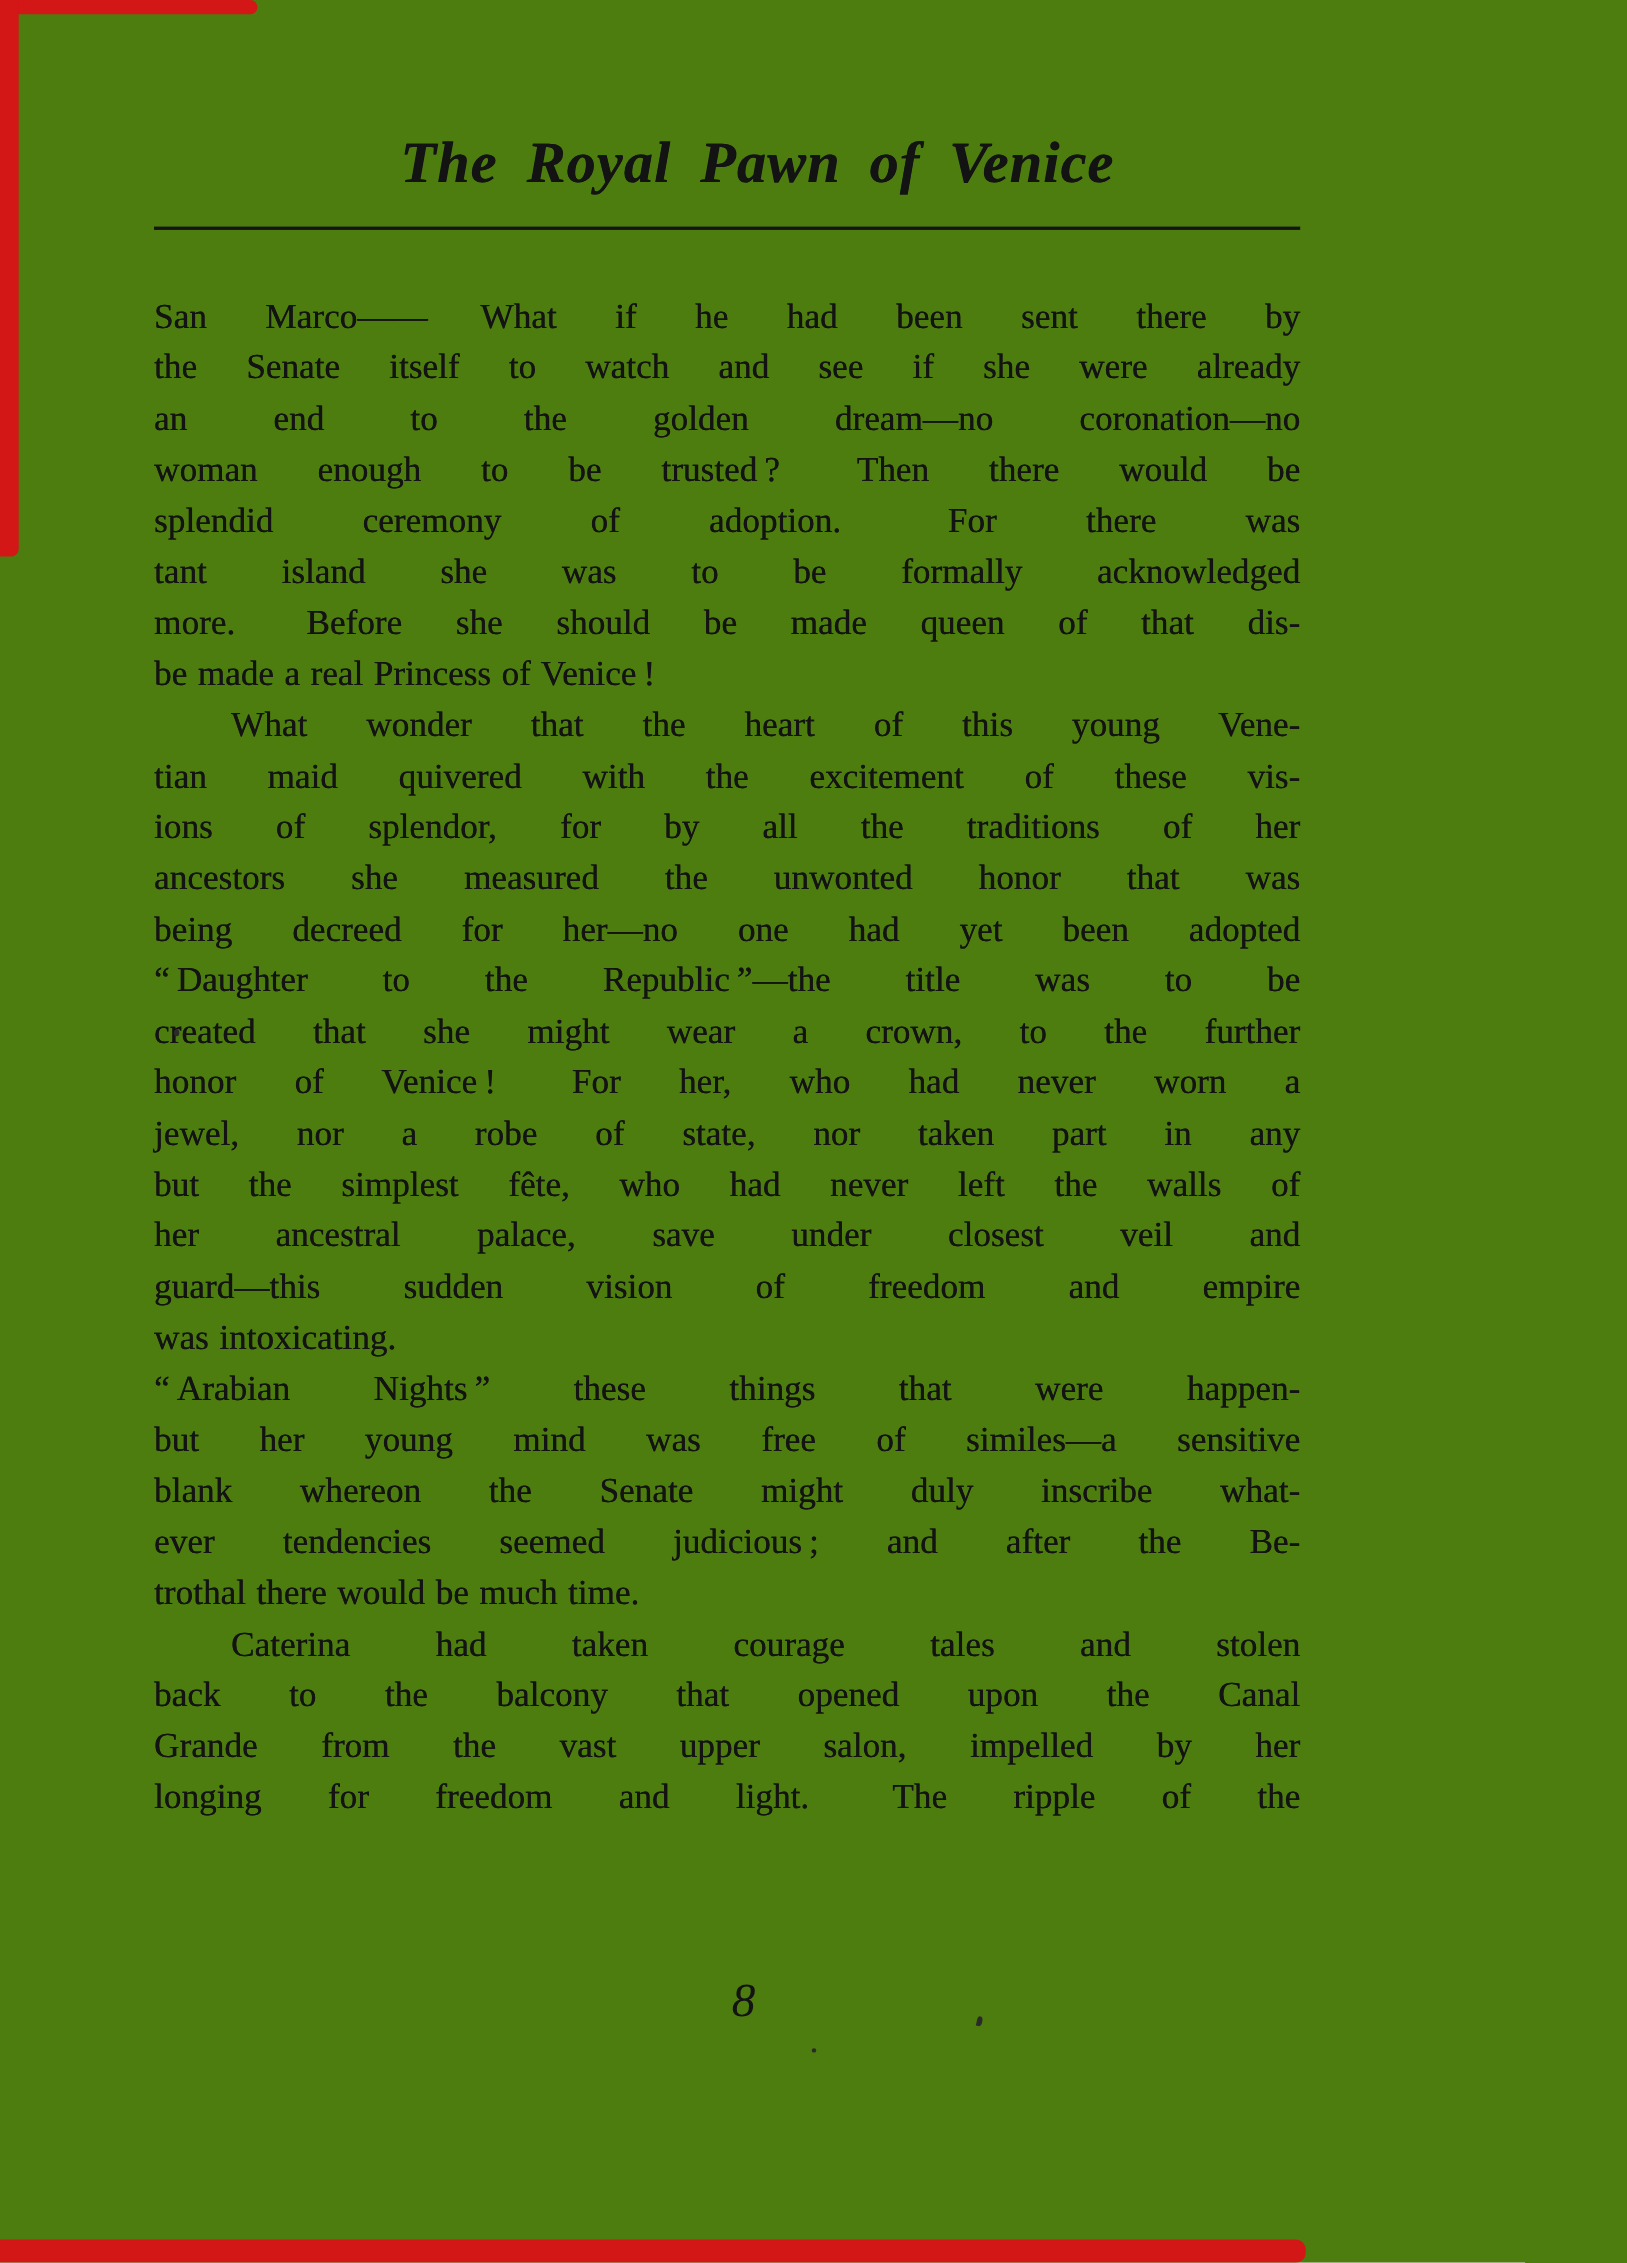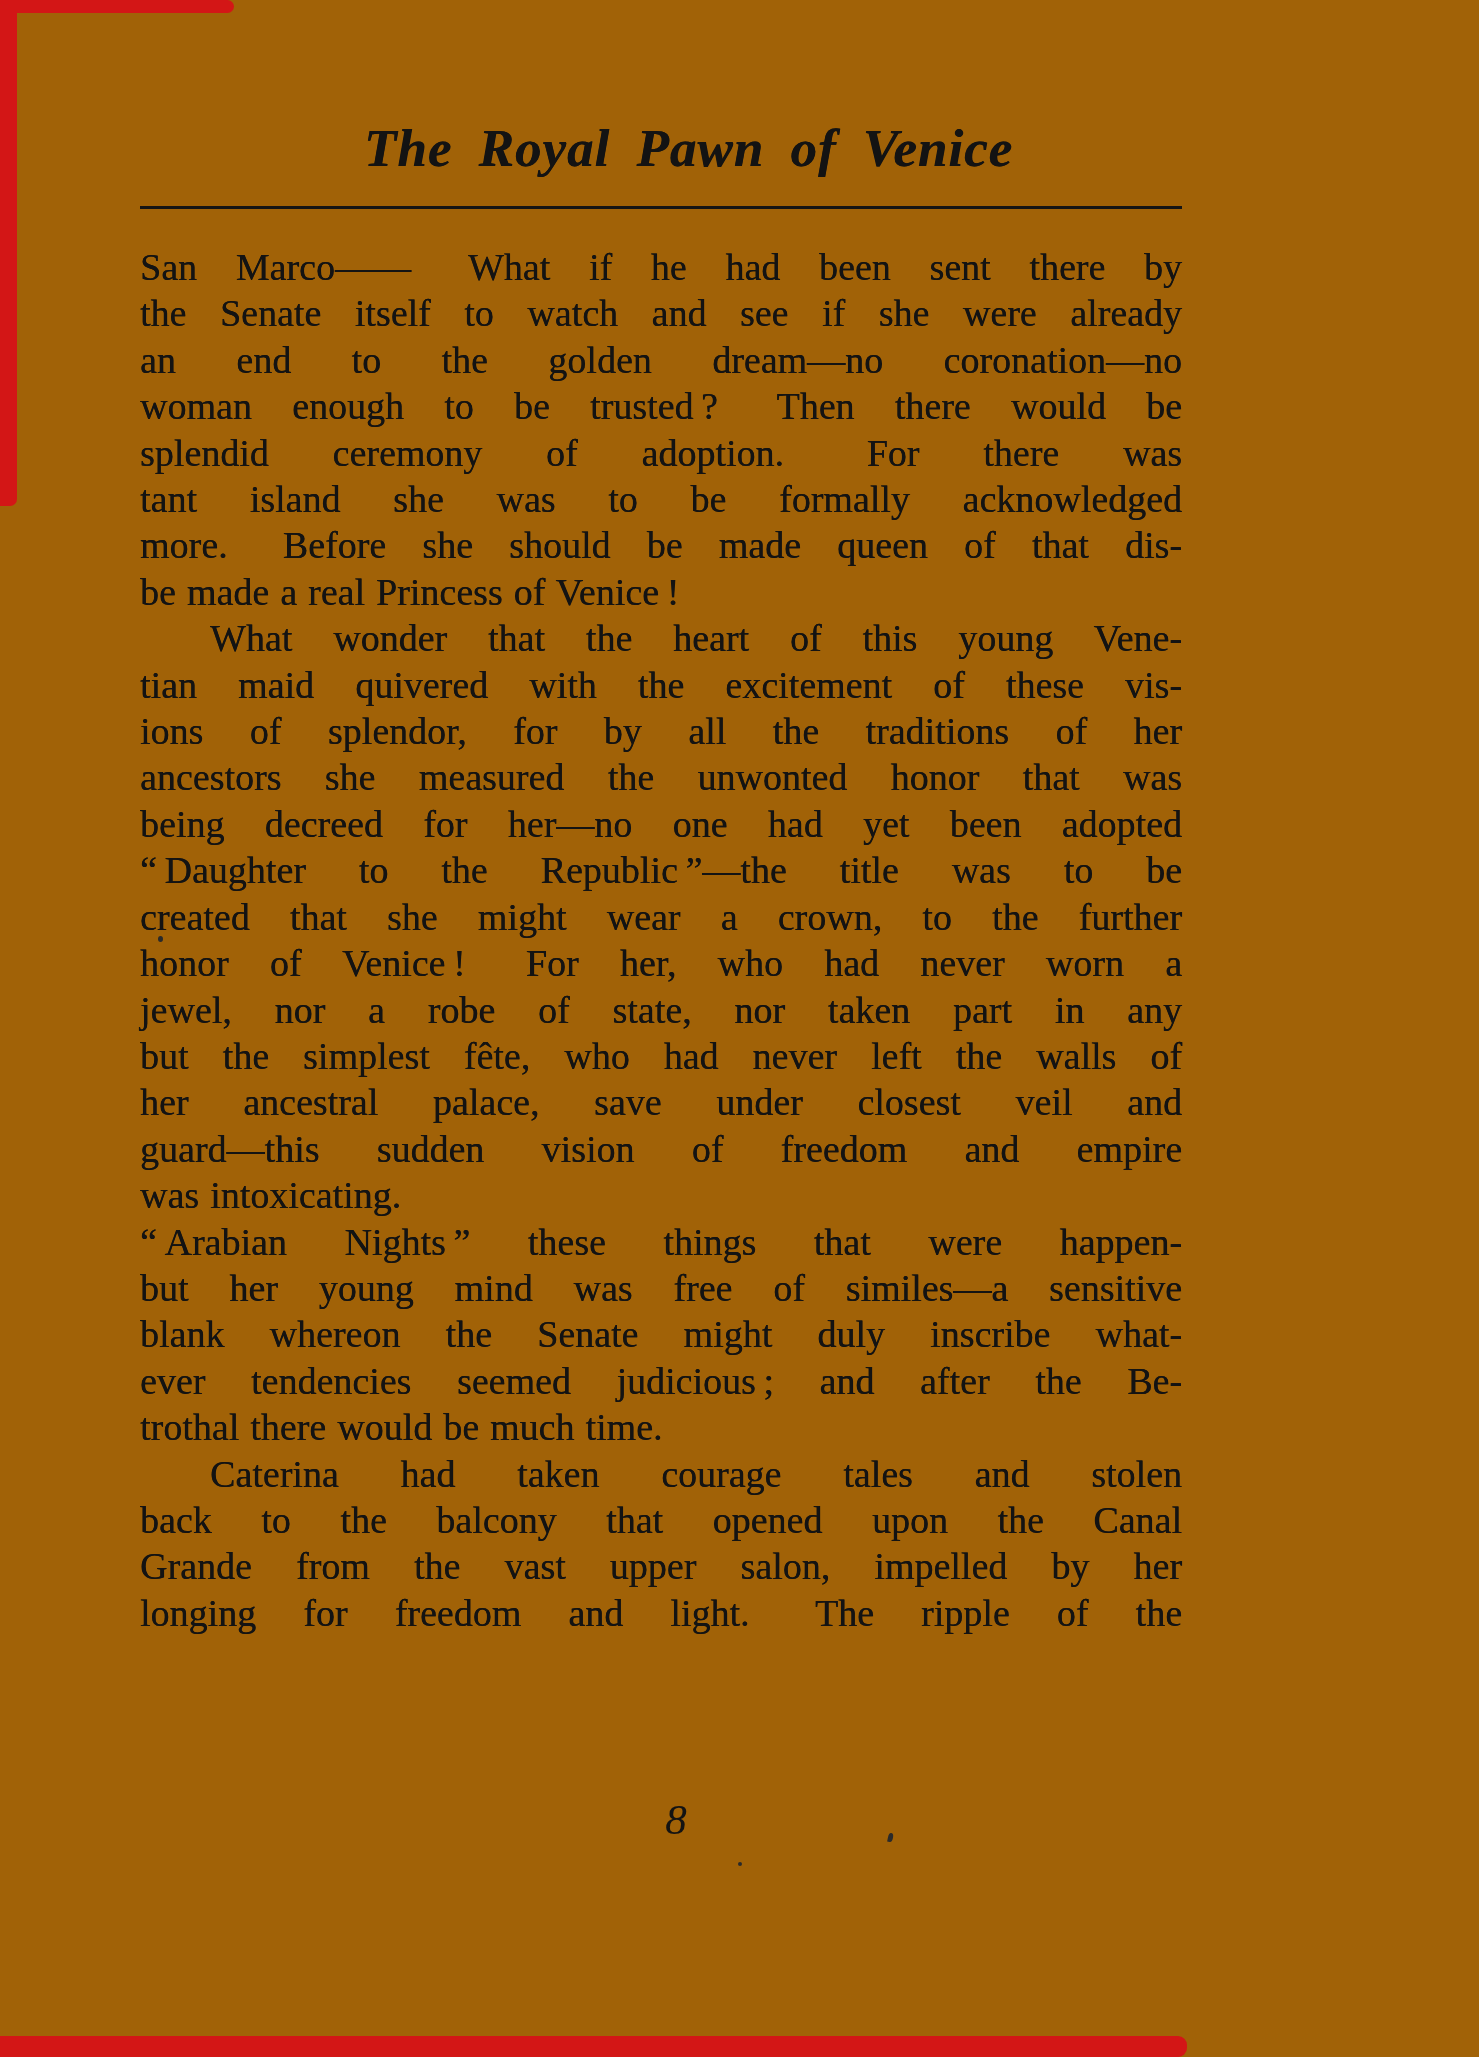--- a/index.html
+++ b/index.html
@@ -1,38 +1,38 @@
 <!DOCTYPE html>
 <html style="--edge-color: #d31616;"><head>
 <meta charset="utf-8">
 <style>
   html,body { margin:0; padding:0; background:#ffffff; }
   .page {
-    position:relative; width:1479px; height:2057px; background:#a16207;
+    position:relative; width:1479px; height:2057px; background:#4d7c0f;
     overflow:hidden; color:#131313;
     font-family:"Liberation Serif","DejaVu Serif",serif;
   }
   
   .edge { position:absolute; background:var(--edge-color,#d31616); }
   .edge-top    { left:0; top:0; width:234px; height:13px; border-radius:0 7px 7px 0; }
   .edge-left   { left:0; top:0; width:17px; height:506px; border-radius:0 0 7px 0; }
   .edge-bottom { left:0; top:2036px; width:1187px; height:21px; border-radius:0 9px 9px 0; }
 
   .title {
     position:absolute; left:140px; top:122px; width:1042px; margin:0;
     padding-left:55px; box-sizing:border-box;
     text-align:center; font-style:italic; font-weight:bold;
     font-size:53px; line-height:1; letter-spacing:1px; word-spacing:12px;
     text-shadow:0.4px 0 0 currentColor;
   }
   .rule { position:absolute; left:140px; top:206px; width:1042px; height:3px; background:#151515; }
 
   .body-text {
-    position:absolute; left:140px; top:244px; width:1042px;
-    font-size:38px; line-height:46.4px;
+    position:absolute; left:140px; top:264px; width:1042px;
+    font-size:32px; line-height:46.4px;
     text-shadow:0.3px 0 0 currentColor;
   }
   .line { text-align:justify; text-align-last:justify; word-spacing:1.5px; }
   .line.last { text-align-last:left; }
   .line.indent { text-indent:70px; }
 
   .pageno {
     position:absolute; left:140px; top:1798px; width:1042px;
     padding-left:30px; box-sizing:border-box;
     text-align:center; font-style:italic; font-size:43px; line-height:1;

